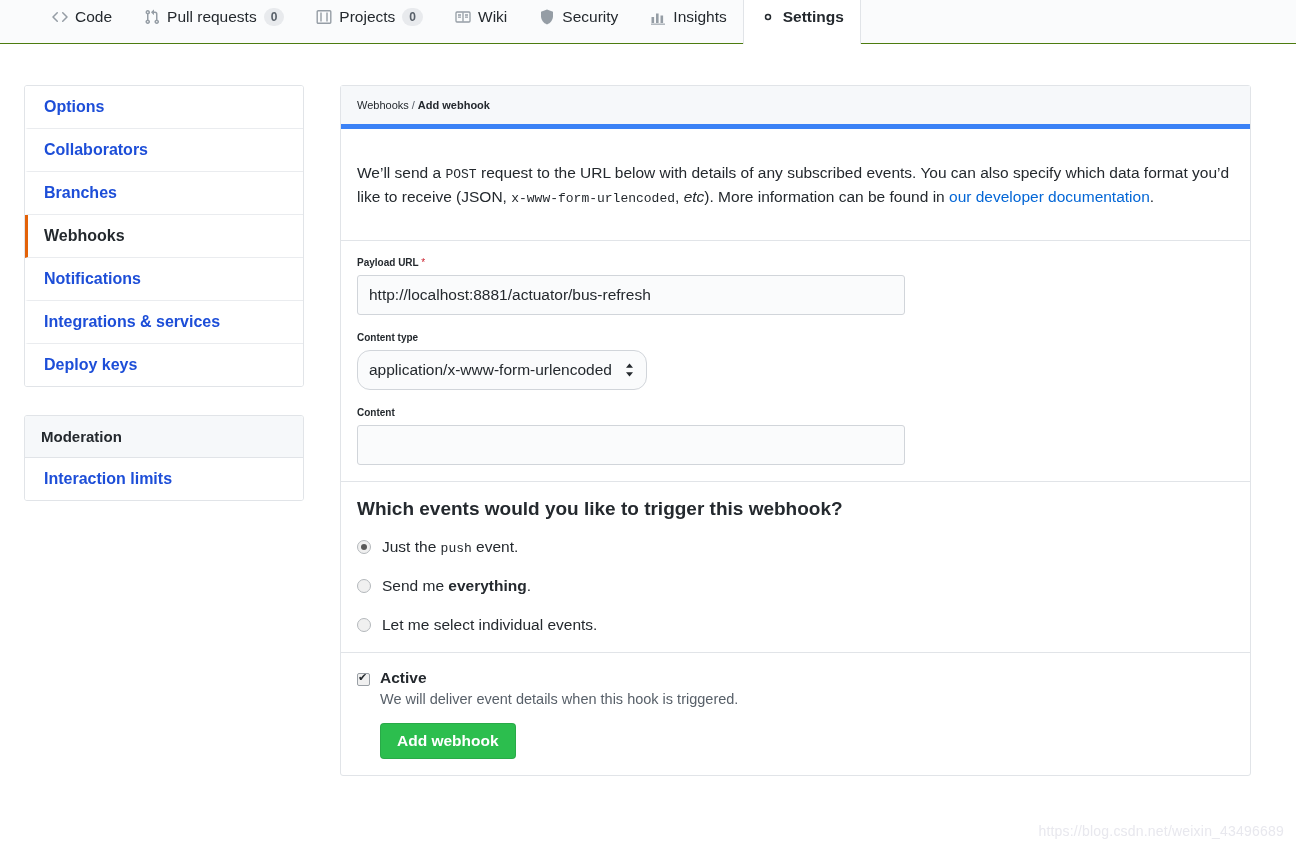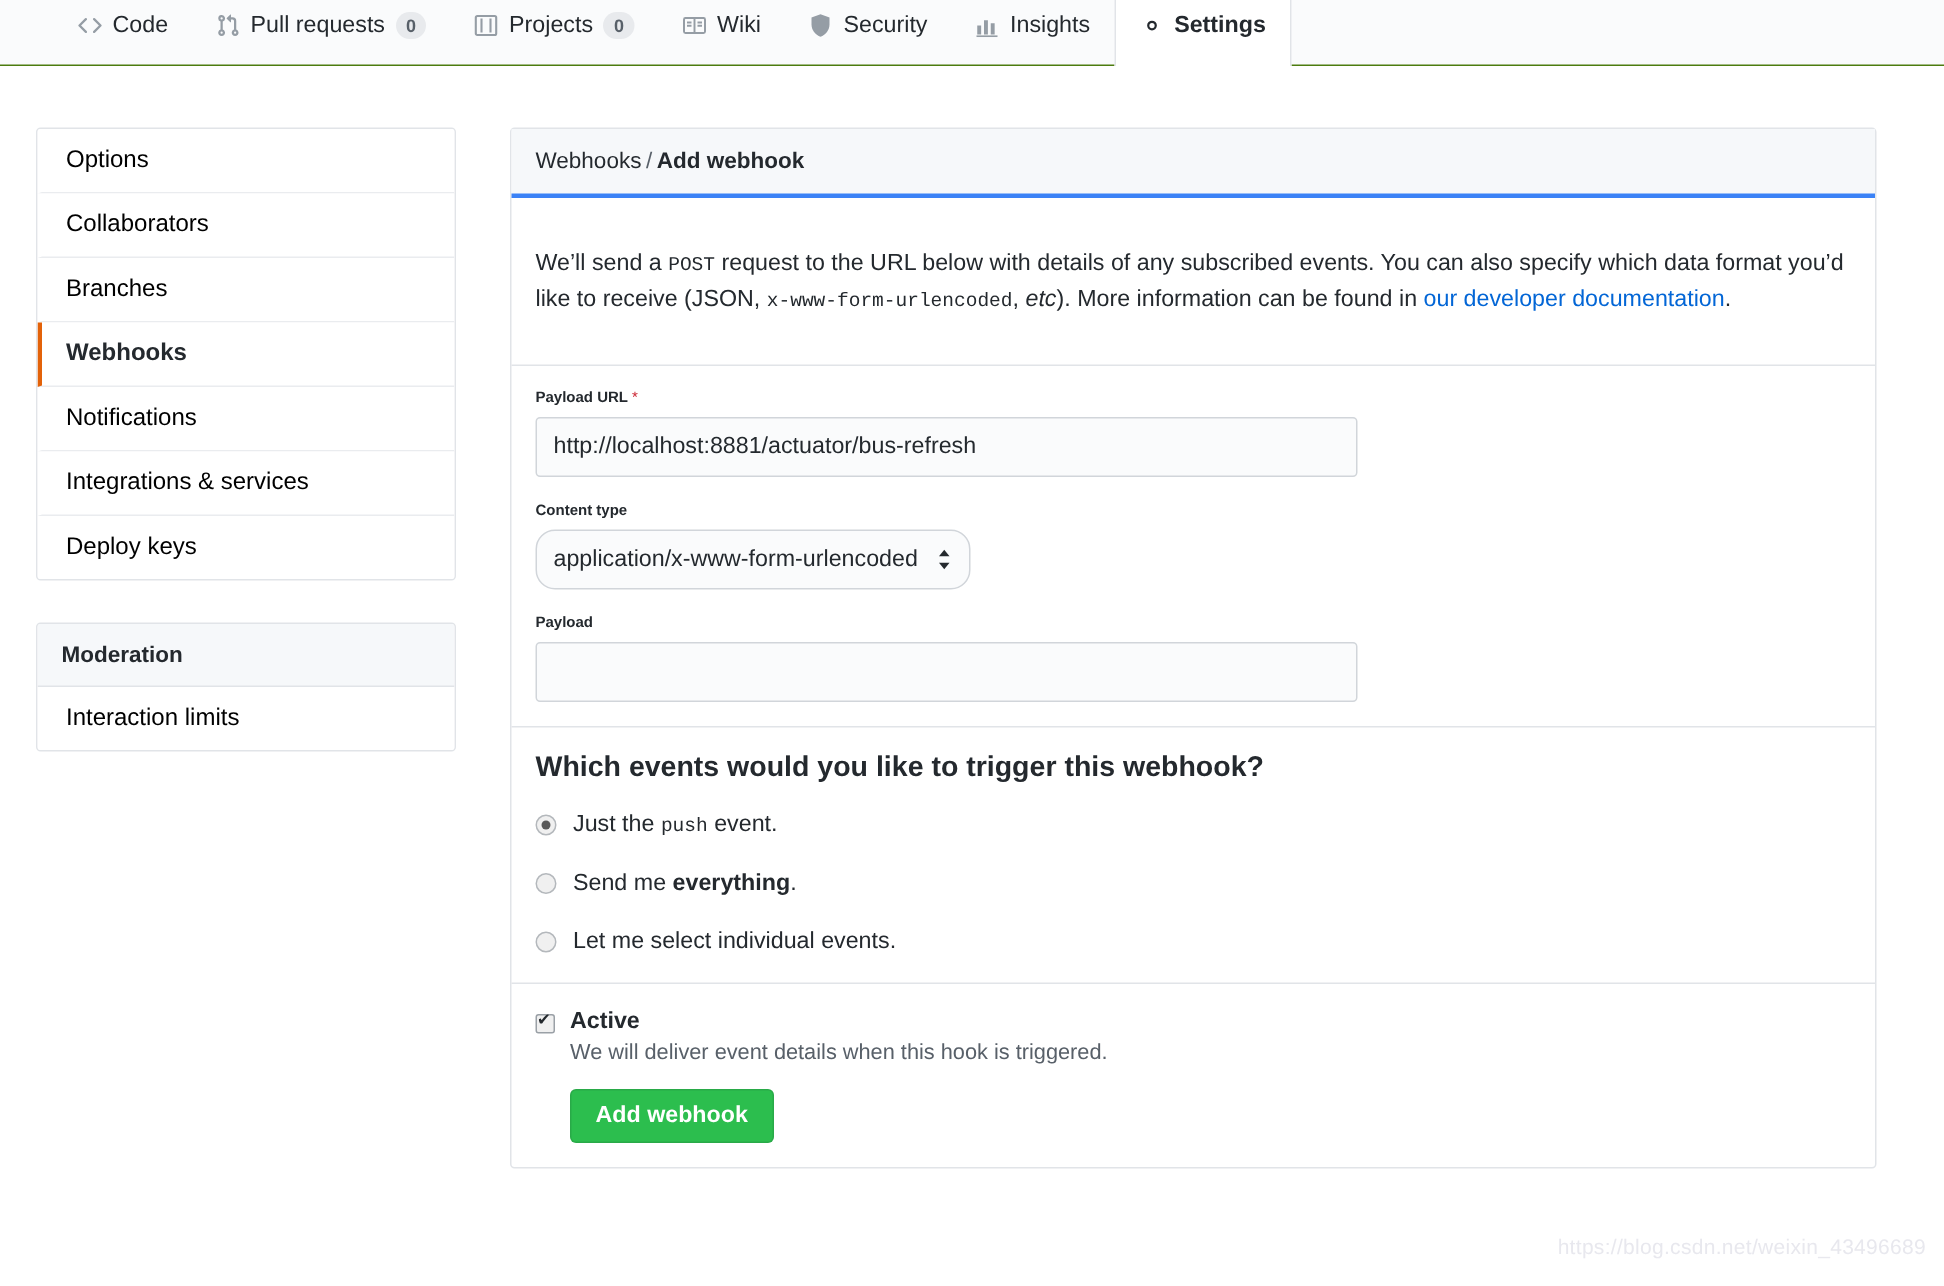--- a/index.html
+++ b/index.html
@@ -55,39 +55,39 @@
   .menu {
     border: 1px solid #e1e4e8; border-radius: 3px;
     background: #ffffff; overflow: hidden;
   }
   .menu-heading {
     background: #f6f8fa; border-bottom: 1px solid #e1e4e8;
     padding: 12px 16px; font-size: 15px; font-weight: 600; color: #24292e;
   }
   .menu-item {
     display: block; padding: 12px 16px 12px 16px;
-    font-size: 16px; color: #000000; text-decoration: none;
+    font-size: 16px; color: #1d4ed8; text-decoration: none;
     border-bottom: 1px solid #eaecef;
     border-left: 3px solid transparent;
-    cursor: pointer; background: #fff;
+    cursor: pointer; background: #fff; font-weight: bold;
   }
   .menu-item:last-child { border-bottom: none; }
   .menu-item.selected {
     color: #24292e; font-weight: 600;
     border-left-color: #e36209;
     background: #fff;
   }
   .menu-gap { height: 28px; }
 
   
   .content { position: absolute; left: 340px; top: 29px; width: 911px; }
   .box { border: 1px solid #e1e4e8; border-radius: 3px; background: #fff; }
   .box-header {
-    background: #f6f8fa; border-bottom: 3px solid #3b82f6;
-    padding: 13px 16px; font-size: 15px; color: #24292e;
+    background: #f6f8fa; border-bottom: 5px solid #3b82f6;
+    padding: 13px 16px; font-size: 11px; color: #24292e;
   }
   .box-header .crumb-parent { color: #24292e; font-weight: 400; }
   .box-header .crumb-sep { color: #586069; padding: 0 3px; }
   .box-header .crumb-current { font-weight: 600; color: #24292e; }
 
   .box-row { padding: 16px; border-bottom: 1px solid #e1e4e8; }
   .box-row:last-child { border-bottom: none; }
 
   .intro { font-size: 15.5px; line-height: 1.55; color: #24292e; }
   .intro code {
@@ -295,21 +295,21 @@
             <span class="updown">
               <svg width="11" height="16" viewBox="0 0 11 16" fill="currentColor">
                   <path d="M5.5 1.5L9 5.8H2L5.5 1.5z"></path>
                   <path d="M5.5 14.5L2 10.2h7L5.5 14.5z"></path>
                 </svg>
             </span>
           </div>
         </div>
 
         <div class="field-block">
-          <label class="flabel">Payload</label>
+          <label class="flabel">Content</label>
           <input class="finput" type="text" value="" style="">
         </div>
 
       </div>
 
       <div class="box-row">
         <div class="q-title">Which events would you like to trigger this webhook?</div>
 
         <div class="radio-row">
           <span class="radio checked"></span>

